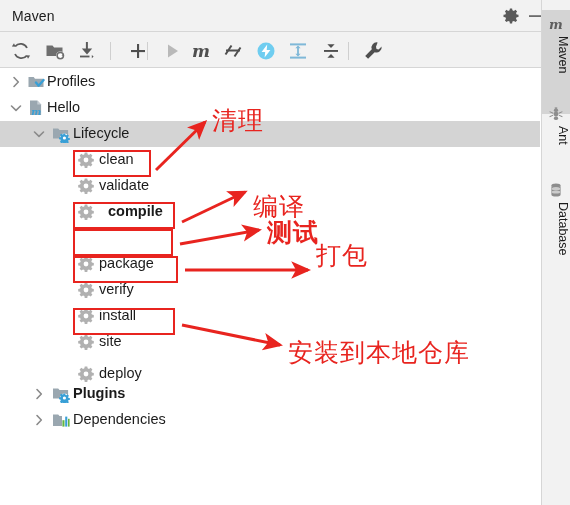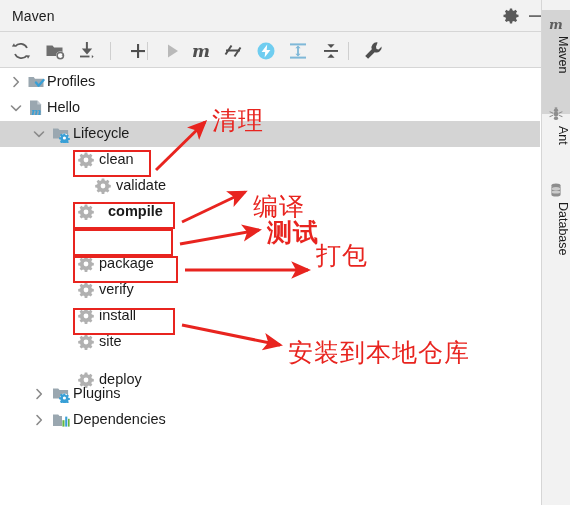--- a/index.html
+++ b/index.html
@@ -263,21 +263,21 @@
             </svg></span>
           <span class="nlabel" style="left: 73px;">Lifecycle</span>
         </div>
         <div class="row" style="top: 78px;">
           <span class="nicon" style="left: 77px;"><svg width="18" height="18" viewBox="0 0 18 18">
               <path d="M7.7 1.4h2.6l.3 1.9 1.4.6 1.6-1.1 1.8 1.8-1.1 1.6.6 1.4 1.9.3v2.6l-1.9.3-.6 1.4 1.1 1.6-1.8 1.8-1.6-1.1-1.4.6-.3 1.9H7.7l-.3-1.9-1.4-.6-1.6 1.1-1.8-1.8 1.1-1.6-.6-1.4-1.9-.3V7.9l1.9-.3.6-1.4-1.1-1.6 1.8-1.8 1.6 1.1 1.4-.6z" fill="#b1b1b1"></path>
               <circle cx="9" cy="9" r="2.4" fill="#ffffff"></circle>
             </svg></span>
           <span class="nlabel" style="left: 99px;">clean</span>
         </div>
-        <div class="row" style="top: 104px; margin-left: 17px;">
+        <div class="row" style="top: 104px;">
           <span class="nicon" style="left: 77px;"><svg width="18" height="18" viewBox="0 0 18 18">
               <path d="M7.7 1.4h2.6l.3 1.9 1.4.6 1.6-1.1 1.8 1.8-1.1 1.6.6 1.4 1.9.3v2.6l-1.9.3-.6 1.4 1.1 1.6-1.8 1.8-1.6-1.1-1.4.6-.3 1.9H7.7l-.3-1.9-1.4-.6-1.6 1.1-1.8-1.8 1.1-1.6-.6-1.4-1.9-.3V7.9l1.9-.3.6-1.4-1.1-1.6 1.8-1.8 1.6 1.1 1.4-.6z" fill="#b1b1b1"></path>
               <circle cx="9" cy="9" r="2.4" fill="#ffffff"></circle>
             </svg></span>
           <span class="nlabel" style="left: 99px;">validate</span>
         </div>
         <div class="row" style="top: 130px;">
           <span class="nicon" style="left: 77px;"><svg width="18" height="18" viewBox="0 0 18 18">
               <path d="M7.7 1.4h2.6l.3 1.9 1.4.6 1.6-1.1 1.8 1.8-1.1 1.6.6 1.4 1.9.3v2.6l-1.9.3-.6 1.4 1.1 1.6-1.8 1.8-1.6-1.1-1.4.6-.3 1.9H7.7l-.3-1.9-1.4-.6-1.6 1.1-1.8-1.8 1.1-1.6-.6-1.4-1.9-.3V7.9l1.9-.3.6-1.4-1.1-1.6 1.8-1.8 1.6 1.1 1.4-.6z" fill="#b1b1b1"></path>
               <circle cx="9" cy="9" r="2.4" fill="#ffffff"></circle>
@@ -305,41 +305,41 @@
             </svg></span>
           <span class="nlabel" style="left: 99px;">install</span>
         </div>
         <div class="row" style="top: 260px;">
           <span class="nicon" style="left: 77px;"><svg width="18" height="18" viewBox="0 0 18 18">
               <path d="M7.7 1.4h2.6l.3 1.9 1.4.6 1.6-1.1 1.8 1.8-1.1 1.6.6 1.4 1.9.3v2.6l-1.9.3-.6 1.4 1.1 1.6-1.8 1.8-1.6-1.1-1.4.6-.3 1.9H7.7l-.3-1.9-1.4-.6-1.6 1.1-1.8-1.8 1.1-1.6-.6-1.4-1.9-.3V7.9l1.9-.3.6-1.4-1.1-1.6 1.8-1.8 1.6 1.1 1.4-.6z" fill="#b1b1b1"></path>
               <circle cx="9" cy="9" r="2.4" fill="#ffffff"></circle>
             </svg></span>
           <span class="nlabel" style="left: 99px;">site</span>
         </div>
-        <div class="row" style="top: 298px;">
+        <div class="row" style="top: 292px;">
           <span class="nicon" style="left: 77px;"><svg width="18" height="18" viewBox="0 0 18 18">
               <path d="M7.7 1.4h2.6l.3 1.9 1.4.6 1.6-1.1 1.8 1.8-1.1 1.6.6 1.4 1.9.3v2.6l-1.9.3-.6 1.4 1.1 1.6-1.8 1.8-1.6-1.1-1.4.6-.3 1.9H7.7l-.3-1.9-1.4-.6-1.6 1.1-1.8-1.8 1.1-1.6-.6-1.4-1.9-.3V7.9l1.9-.3.6-1.4-1.1-1.6 1.8-1.8 1.6 1.1 1.4-.6z" fill="#b1b1b1"></path>
               <circle cx="9" cy="9" r="2.4" fill="#ffffff"></circle>
             </svg></span>
           <span class="nlabel" style="left: 99px;">deploy</span>
         </div>
         <div class="row" style="top: 312px;">
           <span class="chev" style="left: 31px;"><svg width="16" height="16" viewBox="0 0 16 16">
               <path d="M6 3.5L10.3 8 6 12.5" fill="none" stroke="#8a8a8a" stroke-width="1.6" stroke-linecap="round" stroke-linejoin="round"></path>
             </svg></span>
           <span class="nicon" style="left: 52px;"><svg width="18" height="18" viewBox="0 0 18 18">
               <path d="M1 3.4h5.2l1.3 1.7h8.6v8.4H1z" fill="#9aa7b0"></path>
               <circle cx="12.4" cy="13" r="4.4" fill="#ffffff"></circle>
               <g fill="#389fd6">
                 <circle cx="12.4" cy="13" r="1.5"></circle>
                 <path d="M11.5 8.6h1.8l.2 1.3 1 .4 1.1-.8 1.3 1.3-.8 1.1.4 1 1.3.2v1.8l-1.3.2-.4 1 .8 1.1-1.3 1.3-1.1-.8-1 .4-.2 1.3h-1.8l-.2-1.3-1-.4-1.1.8L8 16.5l.8-1.1-.4-1-1.3-.2v-1.8l1.3-.2.4-1L8 10.1l1.3-1.3 1.1.8 1-.4z"></path>
               </g>
               <circle cx="12.4" cy="13" r="1.6" fill="#ffffff"></circle>
             </svg></span>
-          <span class="nlabel" style="left: 73px;">Plugins</span>
+          <span class="nlabel" style="left: 73px; font-weight: bold;">Plugins</span>
         </div>
         <div class="row" style="top: 338px;">
           <span class="chev" style="left: 31px;"><svg width="16" height="16" viewBox="0 0 16 16">
               <path d="M6 3.5L10.3 8 6 12.5" fill="none" stroke="#8a8a8a" stroke-width="1.6" stroke-linecap="round" stroke-linejoin="round"></path>
             </svg></span>
           <span class="nicon" style="left: 52px;"><svg width="18" height="18" viewBox="0 0 18 18">
               <path d="M1 3.4h5.2l1.3 1.7H10V15H1z" fill="#9aa7b0"></path>
               <g>
                 <rect x="10.4" y="9.2" width="2.1" height="6.4" fill="#62b543"></rect>
                 <rect x="13.2" y="5.6" width="2.1" height="10" fill="#389fd6"></rect>

